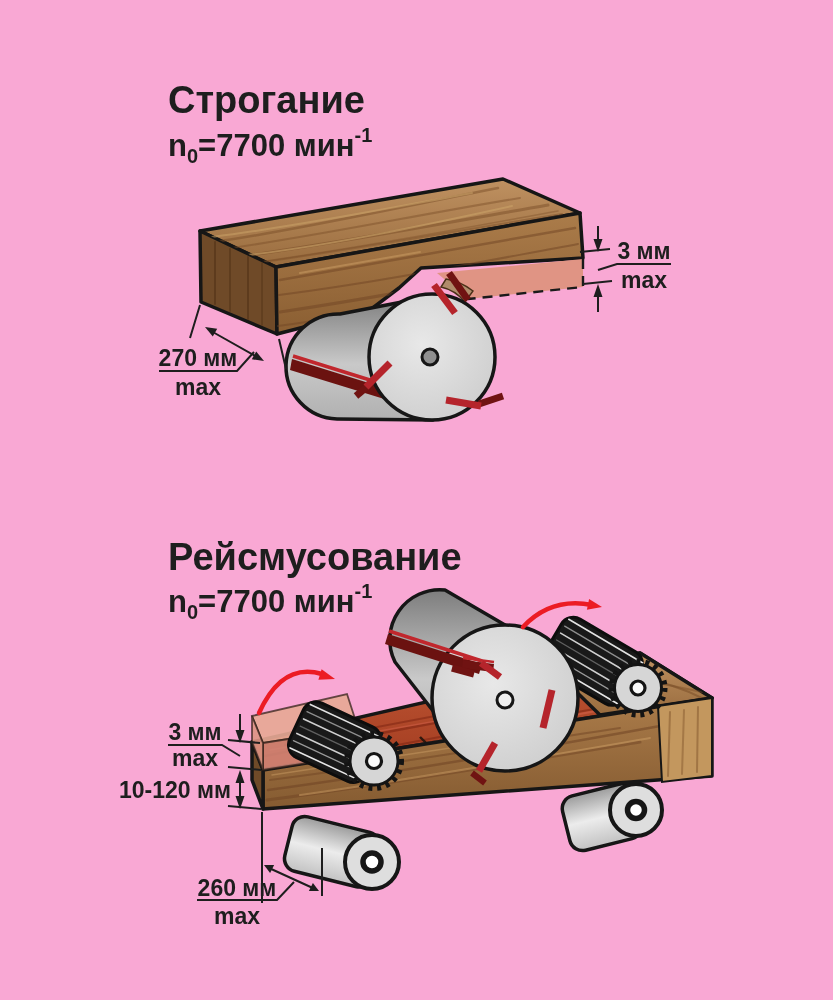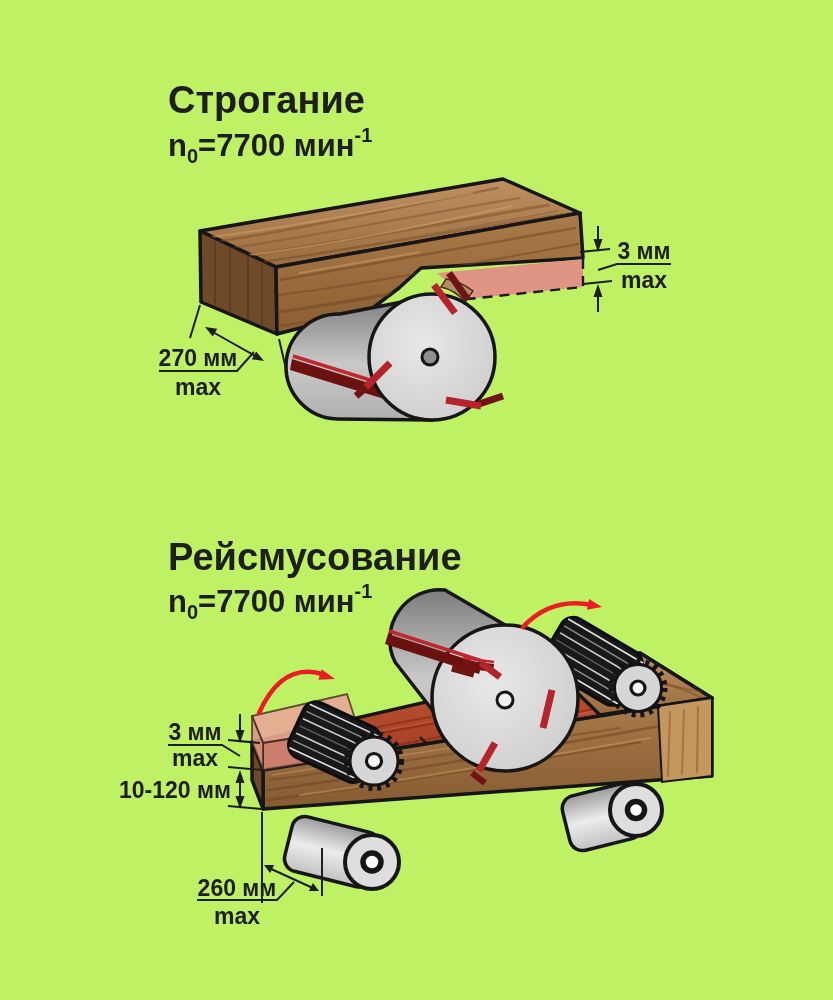--- a/index.html
+++ b/index.html
@@ -1,16 +1,16 @@
 <!DOCTYPE html>
 <html><head>
 <meta charset="utf-8">
 <style>
   html,body{margin:0;padding:0;background:#fff;}
-  .page{position:relative;width:833px;height:1000px;background:#bef264;overflow:hidden;
+  .page{position:relative;width:833px;height:1000px;background:#f9a8d4;overflow:hidden;
         font-family:"Liberation Sans",sans-serif;text-decoration:underline;}
   svg{position:absolute;left:0;top:0;}
   text{font-family:"Liberation Sans",sans-serif;fill:#1e1e1e;}
   .title{font-size:38px;font-weight:bold;}
   .speed{font-size:31px;font-weight:bold;}
   .speed .small{font-size:20px;}
   .dim{font-size:23px;font-weight:bold;}
   .dimline{stroke:#1e1e1e;stroke-width:2;fill:none;}
   .dimhead{fill:#1e1e1e;stroke:none;}
   .outline{stroke:#161616;stroke-width:3.5;stroke-linejoin:round;}

